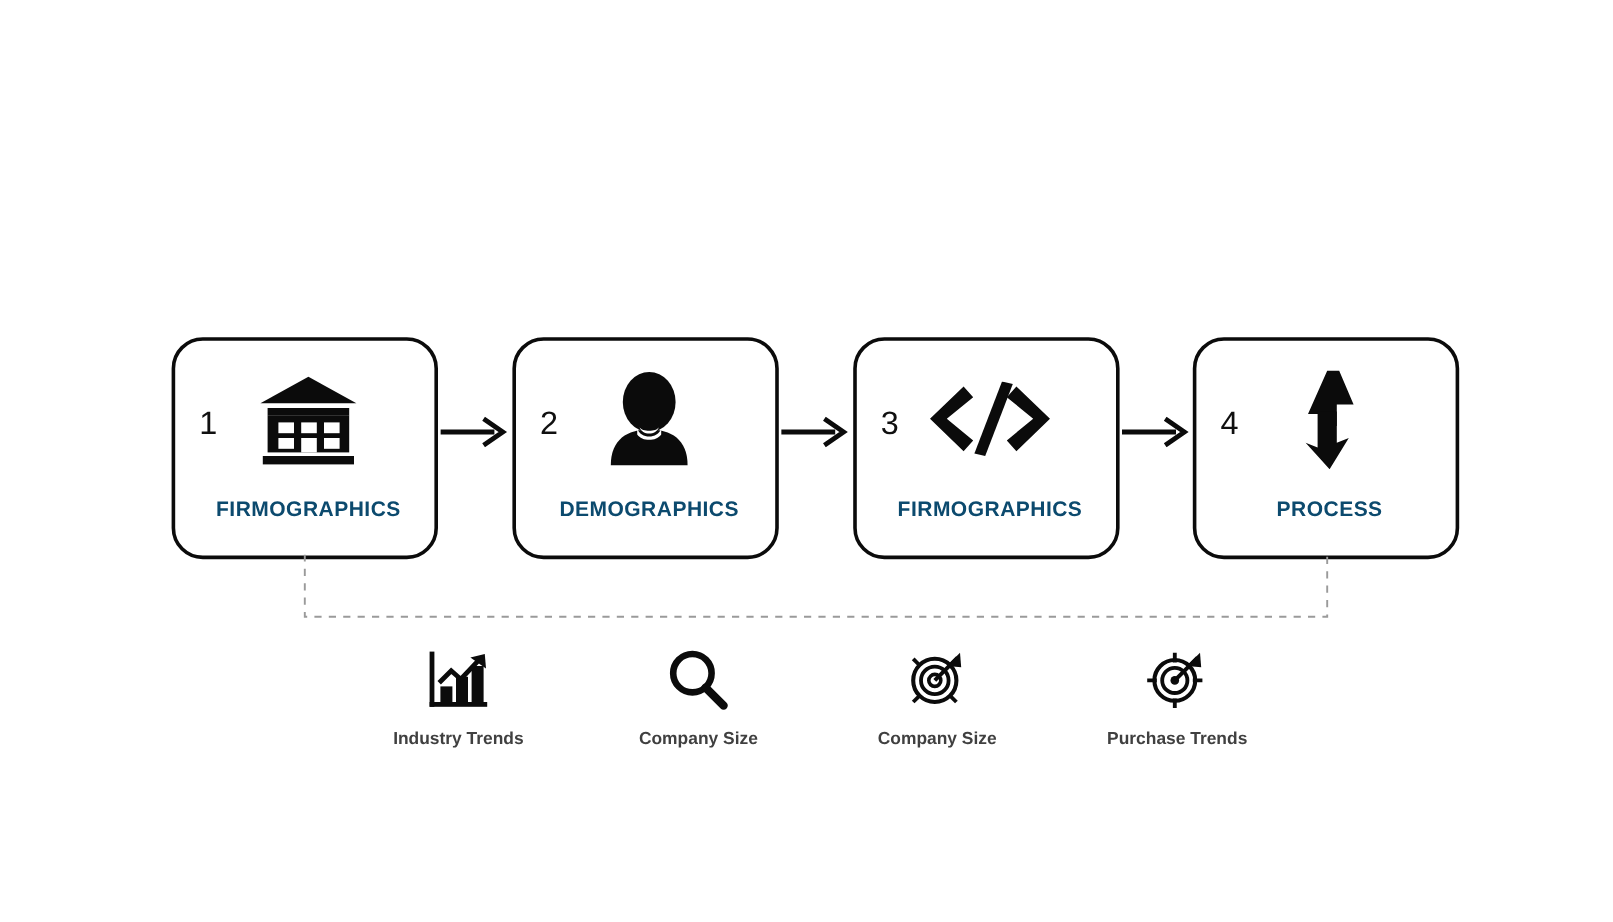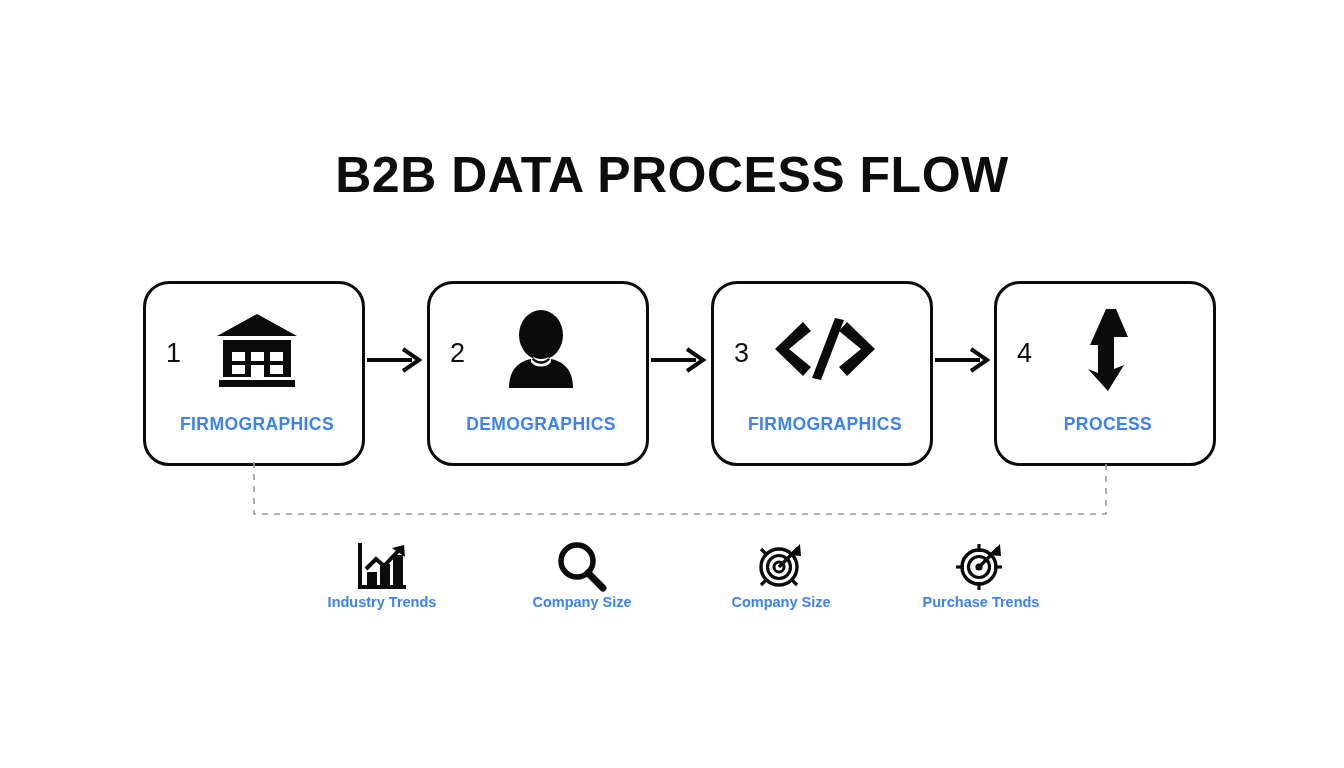--- a/index.html
+++ b/index.html
@@ -80,21 +80,21 @@
   .card-icon svg { display: block; }
   .card-label {
     position: absolute;
     left: 0;
     bottom: 28px;
     width: 222px;
     text-align: center;
     font-size: 17.5px;
     font-weight: 700;
     letter-spacing: 0.4px;
-    color: #3b82f6;
+    color: #0c4a6e;
     white-space: nowrap;
   }
 
   
   .flow-arrow {
     position: absolute;
     top: 347px;
     width: 58px;
     height: 26px;
   }
@@ -132,33 +132,32 @@
   .attr-item.b2 { left: 399px; }
   .attr-item.b3 { left: 599px; }
   .attr-icon {
     height: 56px;
     display: flex;
     align-items: center;
     justify-content: center;
   }
   .attr-icon svg { display: block; }
   .attr-label {
-    margin-top: 0;
+    margin-top: 14px;
     font-size: 14.5px;
     font-weight: 700;
-    color: #3b82f6;
+    color: #404040;
     white-space: nowrap;
   }
 </style>
 </head>
 <body>
 
 <div id="stage">
 
-  <div id="page-title">B2B DATA PROCESS FLOW</div>
 
   <div id="cards-row">
 
     <div class="step-card c0">
       <div class="step-number">1</div>
       <div class="card-icon">
         <svg width="84" height="78" viewBox="0 0 84 78">
           <polygon points="42,4 82,26 2,26" fill="#0b0b0b"></polygon>
           <rect x="8" y="30" width="68" height="6" fill="#0b0b0b"></rect>
           <rect x="8" y="36" width="68" height="31" fill="#0b0b0b"></rect>

